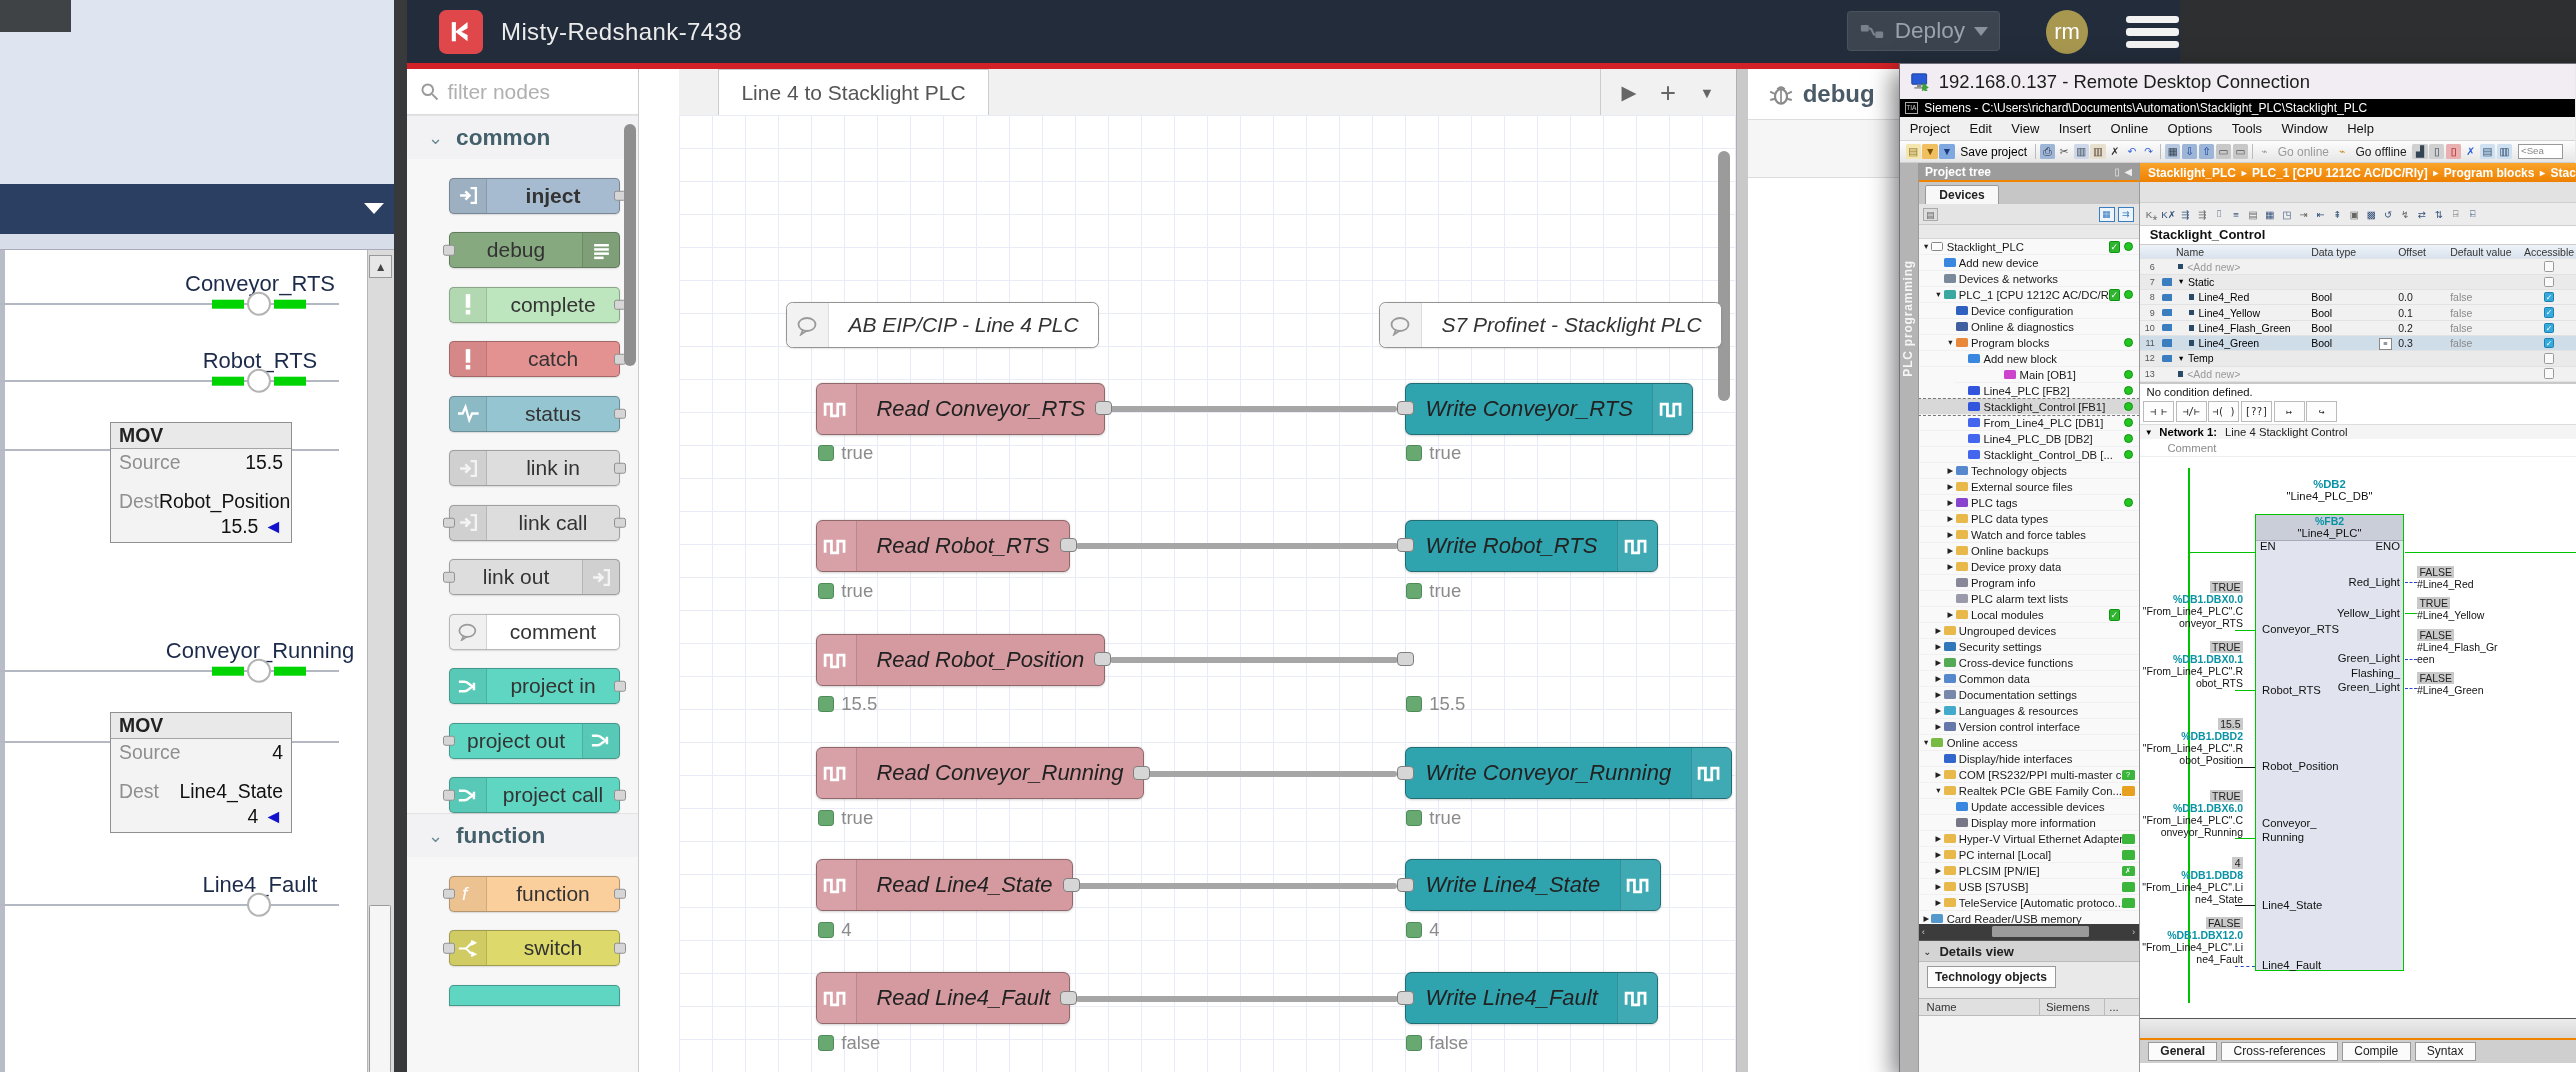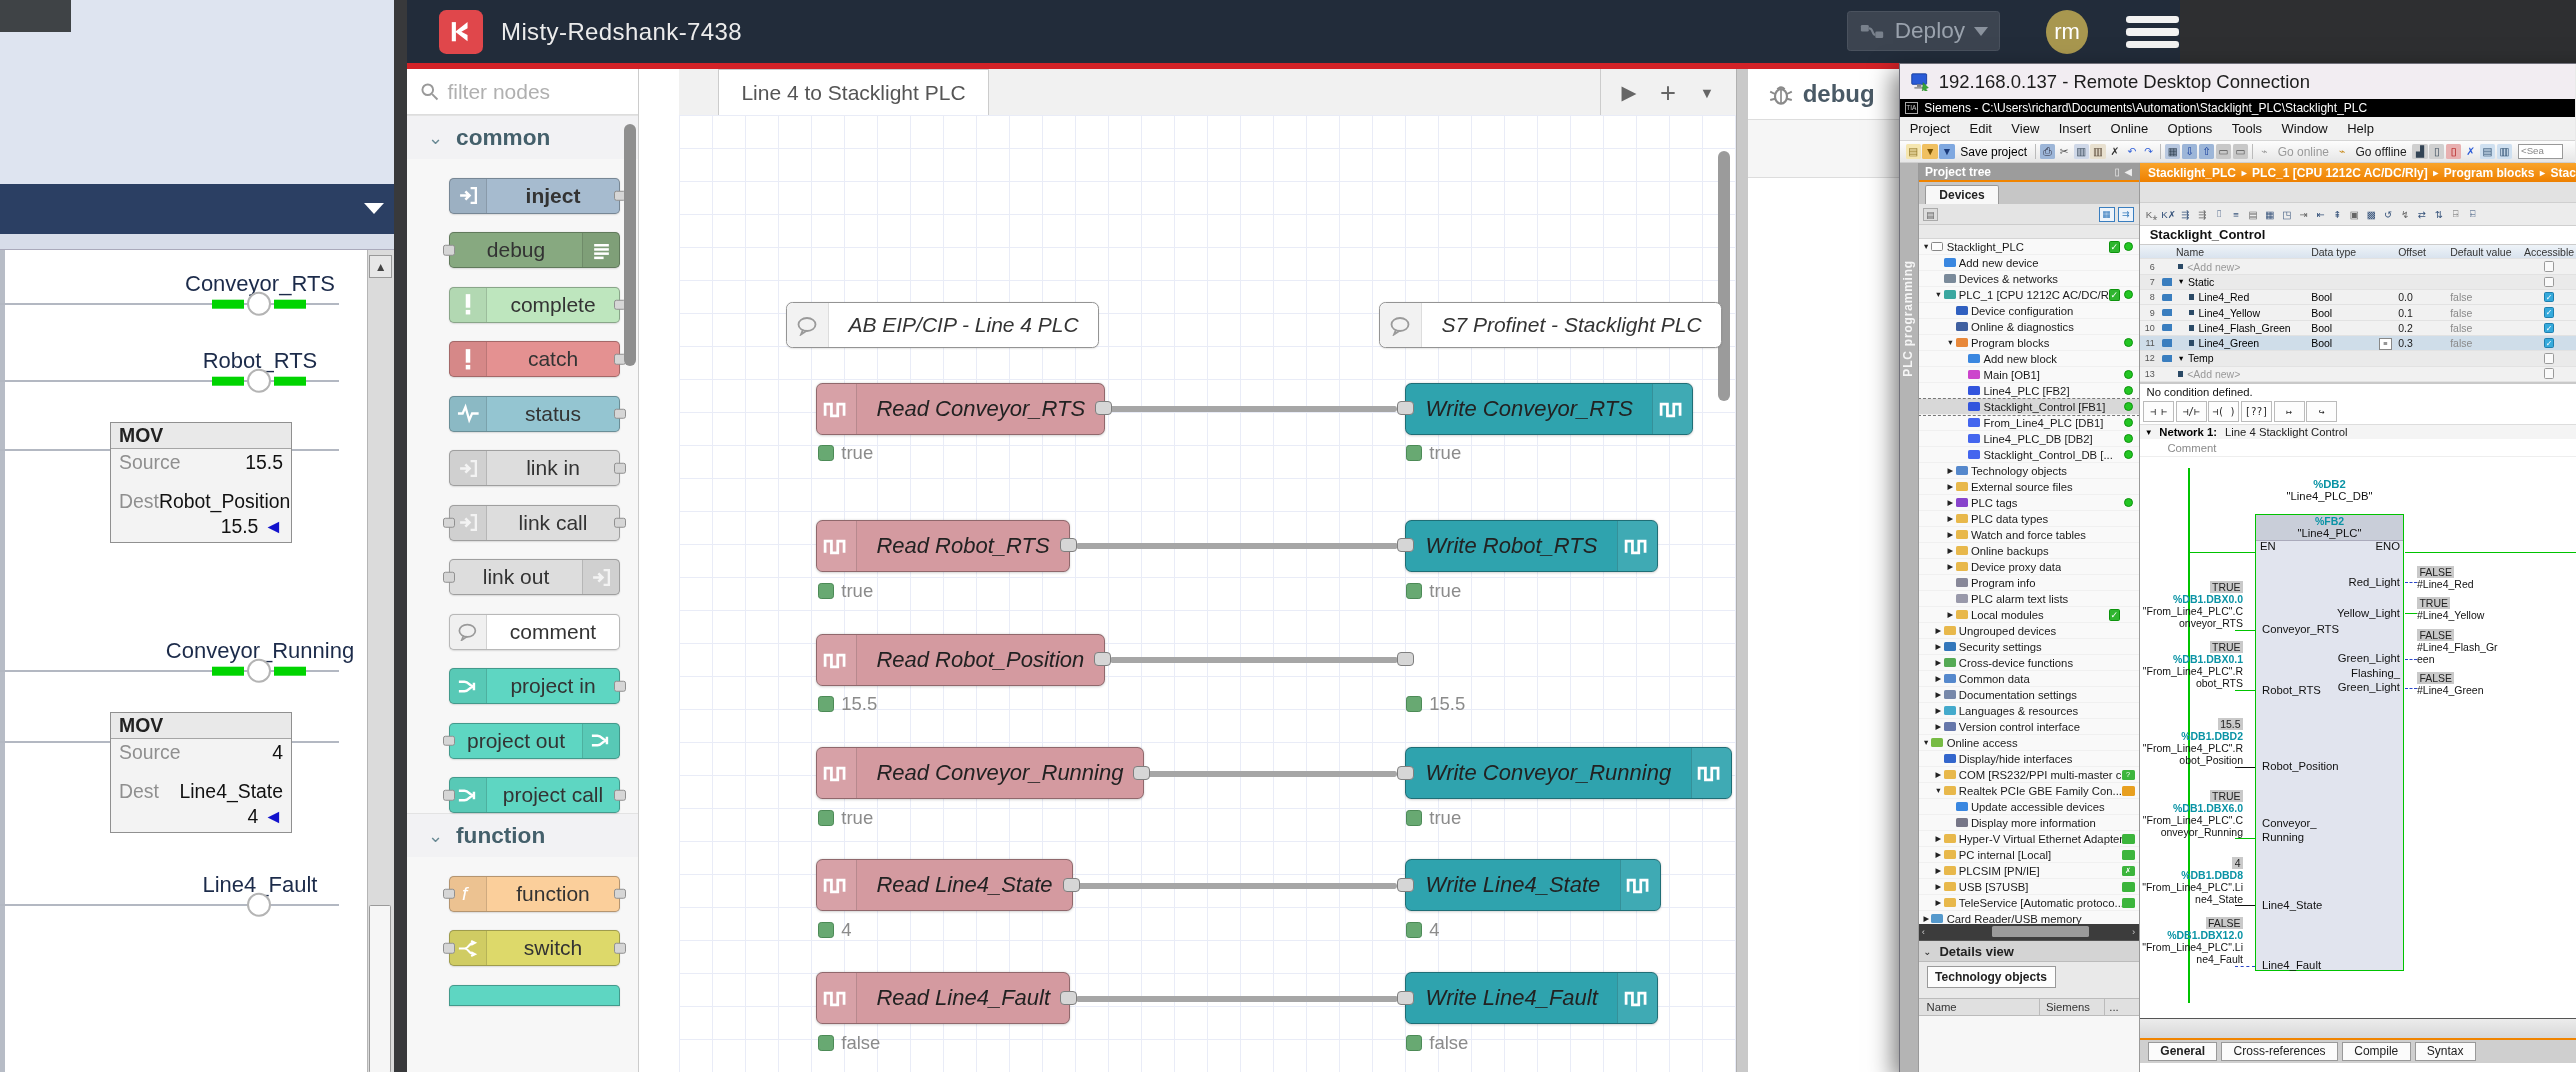--- a/index.html
+++ b/index.html
@@ -782,21 +782,21 @@
             <span class="exp">▼</span>
             <span class="ticn" style="background: rgb(232, 136, 58);"></span>
             <span class="tlabel">Program blocks</span>
             <span class="tdot"></span>
           </div>
           <div class="trow" style="padding-left: 40px;">
             <span class="exp"></span>
             <span class="ticn" style="background: rgb(58, 135, 224);"></span>
             <span class="tlabel">Add new block</span>
           </div>
-          <div class="trow" style="padding-left: 40px;">
+          <div class="trow" style="padding-left: 40px; margin-left: 36px;">
             <span class="exp"></span>
             <span class="ticn" style="background: rgb(204, 68, 204);"></span>
             <span class="tlabel">Main [OB1]</span>
             <span class="tdot"></span>
           </div>
           <div class="trow" style="padding-left: 40px;">
             <span class="exp"></span>
             <span class="ticn" style="background: rgb(51, 85, 221);"></span>
             <span class="tlabel">Line4_PLC [FB2]</span>
             <span class="tdot"></span>

